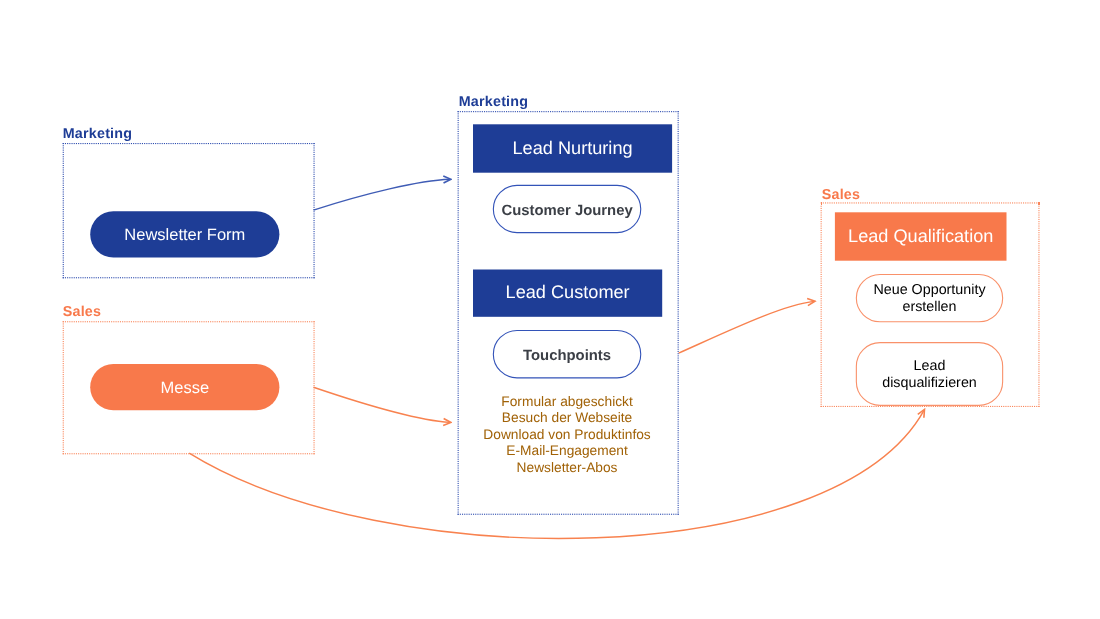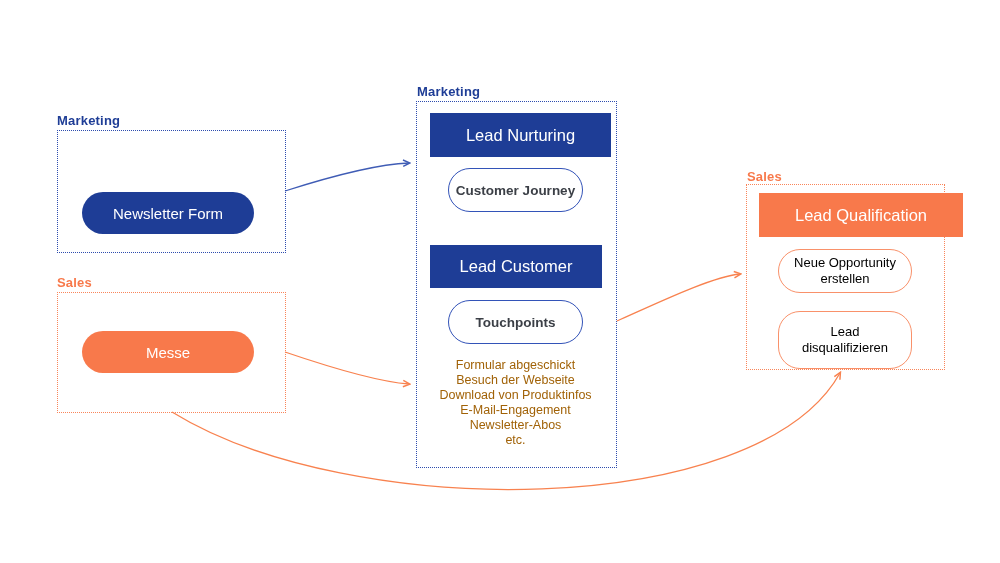--- a/index.html
+++ b/index.html
@@ -75,23 +75,22 @@
 
   <div class="header-bar blue" style="left:430px;top:245px;width:172px;height:43px;">Lead Customer</div>
   <div class="pill outline-blue" style="left:448px;top:300px;width:135px;height:44px;">Touchpoints</div>
 
   <div class="touch-list">
     <div>Formular abgeschickt</div>
     <div>Besuch der Webseite</div>
     <div>Download von Produktinfos</div>
     <div>E-Mail-Engagement</div>
     <div>Newsletter-Abos</div>
-    <div>etc.</div>
   </div>
 
   <div class="group-label orange" style="left:747px;top:169px;">Sales</div>
   <div class="group-box orange-box" style="left:746px;top:184px;width:197px;height:184px;"></div>
 
-  <div class="header-bar orange" style="left:759px;top:193px;width:204px;height:44px;">Lead Qualification</div>
+  <div class="header-bar orange" style="left:759px;top:193px;width:156px;height:44px;">Lead Qualification</div>
   <div class="pill outline-orange" style="left:778px;top:249px;width:134px;height:44px;">Neue Opportunity erstellen</div>
   <div class="pill outline-orange" style="left:778px;top:311px;width:134px;height:58px;">Lead disqualifizieren</div>
 
 </div>
 
 </body></html>

